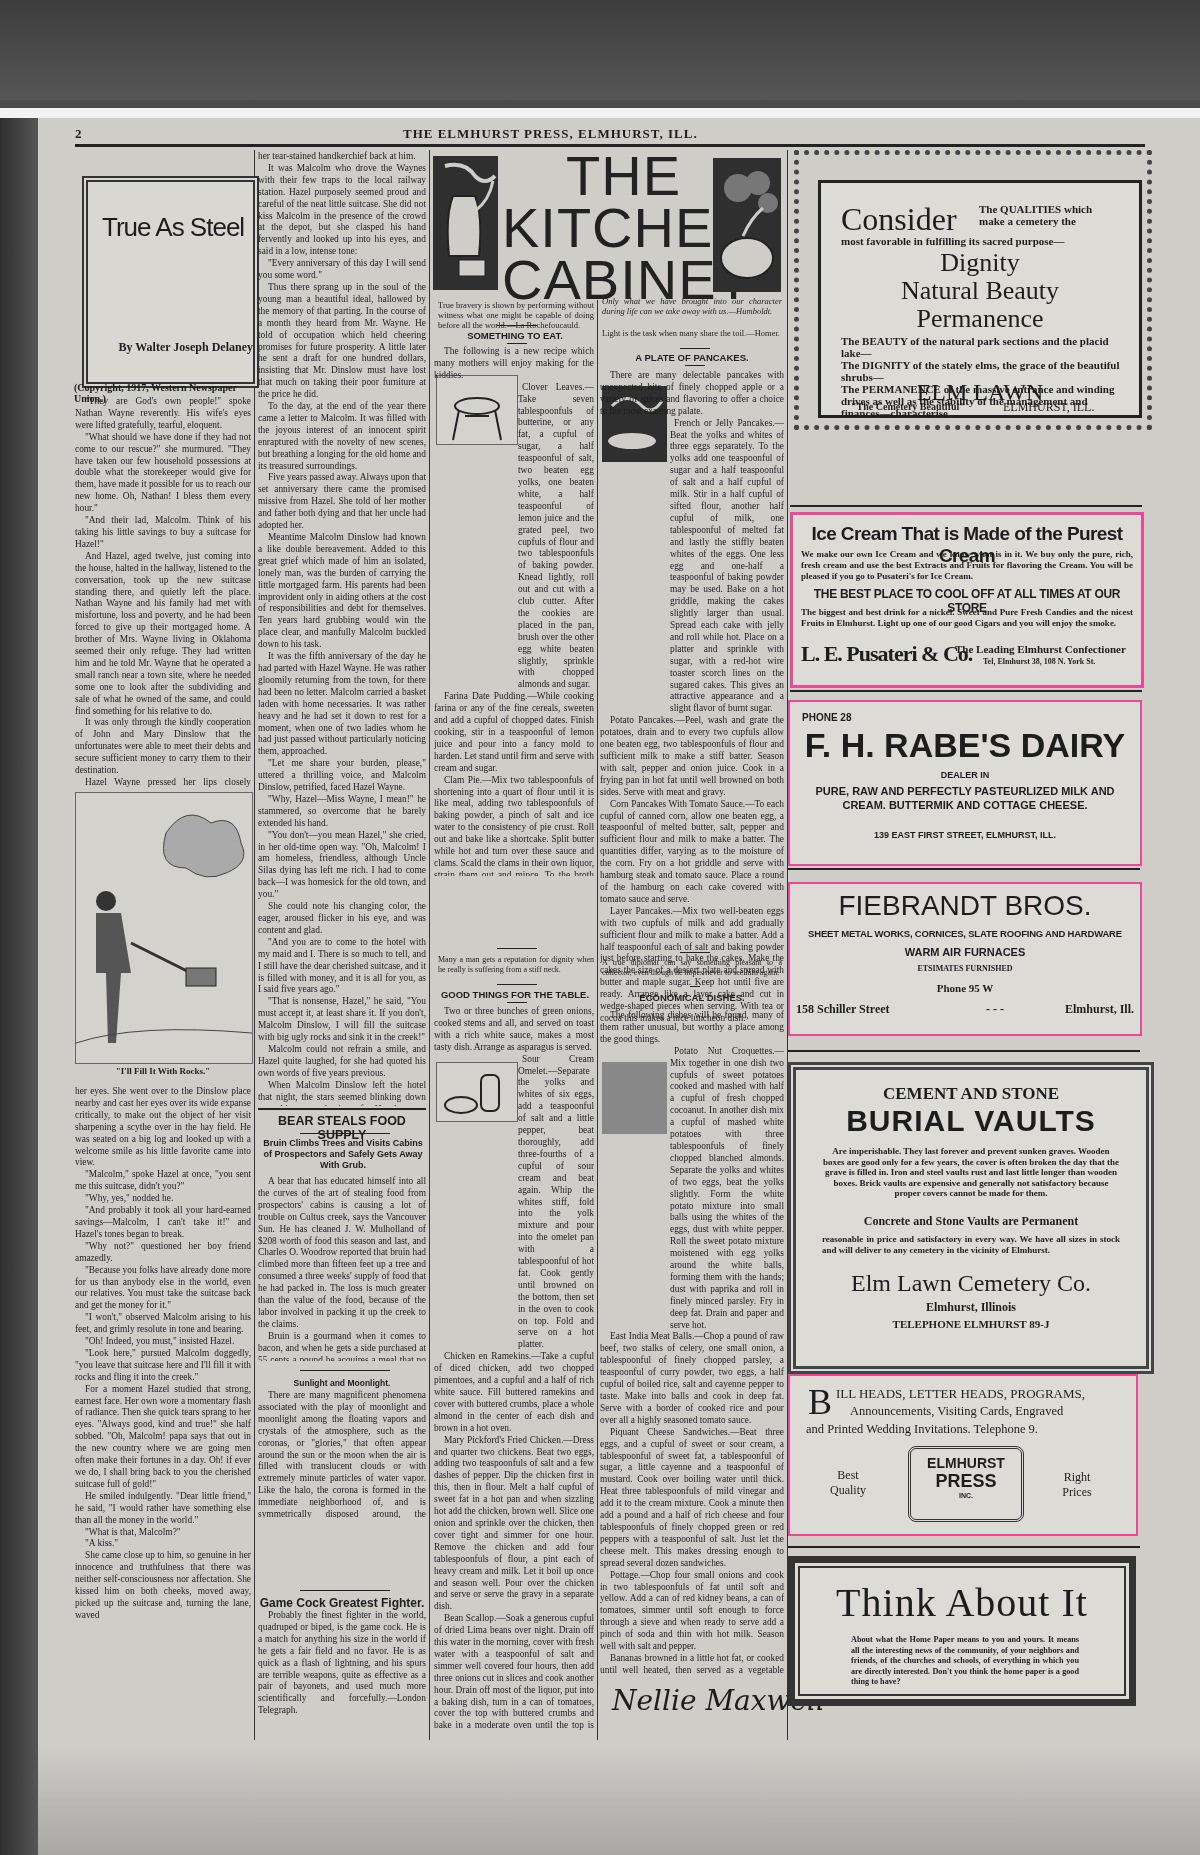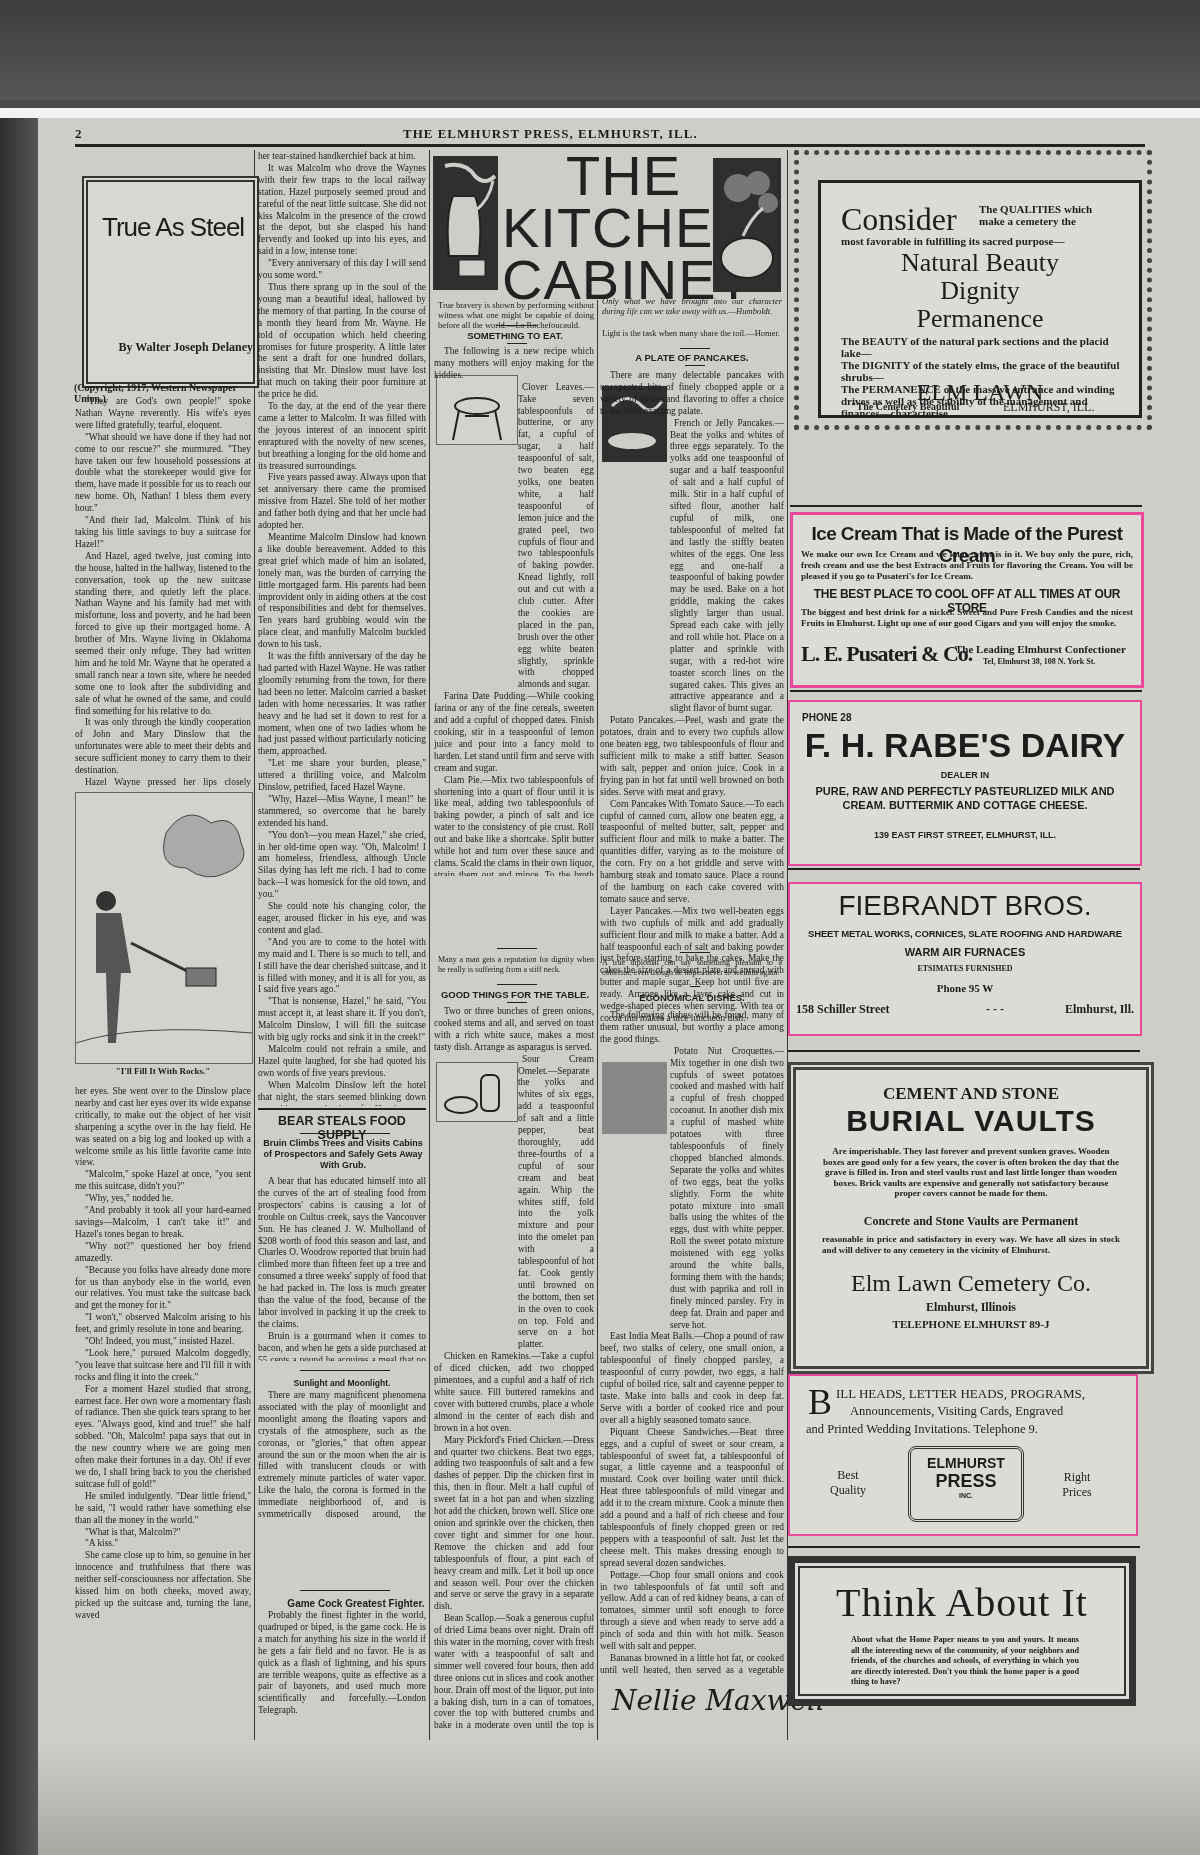--- a/index.html
+++ b/index.html
@@ -131,21 +131,21 @@
 <div class="col" style="left:258px;top:1176px;width:168px;height:185px;">
   <p>A bear that has educated himself into all the curves of the art of stealing food from prospectors' cabins is causing a lot of trouble on Cultus creek, says the Vancouver Sun. He has cleaned J. W. Mulholland of $208 worth of food this season and last, and Charles O. Woodrow reported that bruin had climbed more than fifteen feet up a tree and consumed a three weeks' supply of food that he had packed in. The loss is much greater than the value of the food, because of the labor involved in packing it up the creek to the claims.</p>
   <p>Bruin is a gourmand when it comes to bacon, and when he gets a side purchased at 55 cents a pound he acquires a meal that no one but a millionaire could pay for very often. Bruin still owes for it, but there are intimations that wise as he is in dodging anyone with a gun he will pay pretty soon, if the prospectors have to use hand grenades, a 42-centimeter gun and chlorine gas to do it.</p>
 </div>
 <div class="small-rule" style="left:300px;top:1370px;width:90px;"></div>
 <div class="sub" style="left:258px;top:1378px;width:168px;font-size:8.5px;">Sunlight and Moonlight.</div>
 <div class="col" style="left:258px;top:1390px;width:168px;height:128px;">
   <p>There are many magnificent phenomena associated with the play of moonlight and moonlight among the floating vapors and crystals of the atmosphere, such as the coronas, or "glories," that often appear around the sun or the moon when the air is filled with translucent clouds or with extremely minute particles of water vapor. Like the halo, the corona is formed in the immediate neighborhood of, and is symmetrically disposed around, the luminary whose light gives rise to it.</p>
 </div>
 <div class="small-rule" style="left:300px;top:1590px;width:90px;"></div>
-<div class="sub" style="left:272px;top:1598px;width:168px;font-size:10px;">Game Cock Greatest Fighter.</div>
+<div class="sub" style="left:258px;top:1598px;width:168px;font-size:12px;">Game Cock Greatest Fighter.</div>
 <div class="col" style="left:258px;top:1610px;width:168px;height:120px;">
   <p>Probably the finest fighter in the world, quadruped or biped, is the game cock. He is a match for anything his size in the world if he gets a fair field and no favor. He is as quick as a flash of lightning, and his spurs are terrible weapons, quite as effective as a pair of bayonets, and used much more scientifically and forcefully.—London Telegraph.</p>
 </div>
 
 <div class="kc-img" style="left:433px;top:156px;width:65px;height:134px;">
   <svg width="65" height="134" viewBox="0 0 65 134">
     <path d="M20 40 q-8 20 -4 60 l30 0 q4 -40 -4 -60z" fill="#cfcdc8" stroke="#222" stroke-width="2"></path>
     <path d="M42 55 q14 -10 18 -30" stroke="#cfcdc8" stroke-width="3" fill="none"></path>
     <path d="M12 10 q20 -5 30 10 q10 10 20 0" stroke="#cfcdc8" stroke-width="4" fill="none"></path>
     <rect x="26" y="104" width="26" height="16" fill="#cfcdc8" stroke="#222"></rect>
@@ -235,22 +235,22 @@
   <p>Bananas browned in a little hot fat, or cooked until well heated, then served as a vegetable with steak, makes a most tasty dish.</p>
 </div>
 <div class="sig" style="left:612px;top:1684px;">Nellie Maxwell</div>
 
 <div class="orn" style="left:794px;top:150px;width:348px;height:270px;"></div>
 <div class="ad ad-elm">
   <div style="position:absolute;left:20px;top:18px;font-size:32px;">Consider</div>
   <div style="position:absolute;left:158px;top:20px;width:140px;font-size:11px;line-height:12px;font-weight:bold;">The QUALITIES which make a cemetery the</div>
   <div style="position:absolute;left:20px;top:52px;width:280px;font-size:11px;font-weight:bold;">most favorable in fulfilling its sacred purpose—</div>
   <div class="center" style="position:absolute;left:0;right:0;top:66px;font-size:26px;line-height:28px;">
+    <div>Dignity</div>
     <div>Natural Beauty</div>
-    <div>Dignity</div>
     <div>Permanence</div>
   </div>
   <div style="position:absolute;left:20px;top:152px;width:280px;font-size:11px;line-height:12px;font-weight:bold;">
     <div>The BEAUTY of the natural park sections and the placid lake—</div>
     <div>The DIGNITY of the stately elms, the grace of the beautiful shrubs—</div>
     <div>The PERMANENCE of the massive entrance and winding drives as well as the stability of the management and finances—characterise</div>
   </div>
   <div class="center" style="position:absolute;left:0;right:0;top:196px;font-size:24px;">ELM LAWN</div>
   <div style="position:absolute;left:30px;top:218px;font-size:10px;font-weight:bold;">"The Cemetery Beautiful"</div>
   <div style="position:absolute;left:182px;top:217px;font-size:12px;">ELMHURST, ILL.</div>

